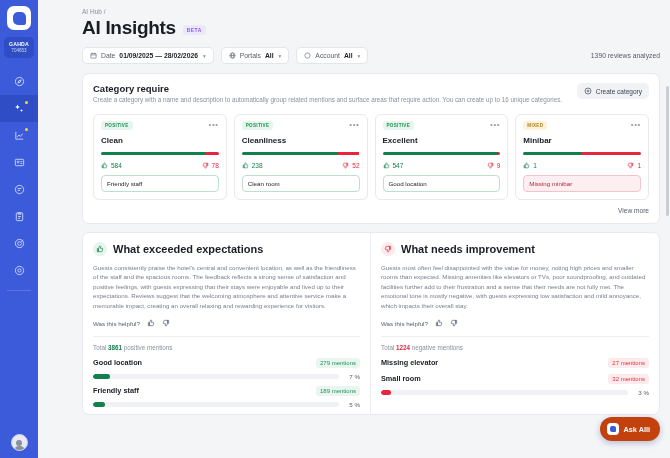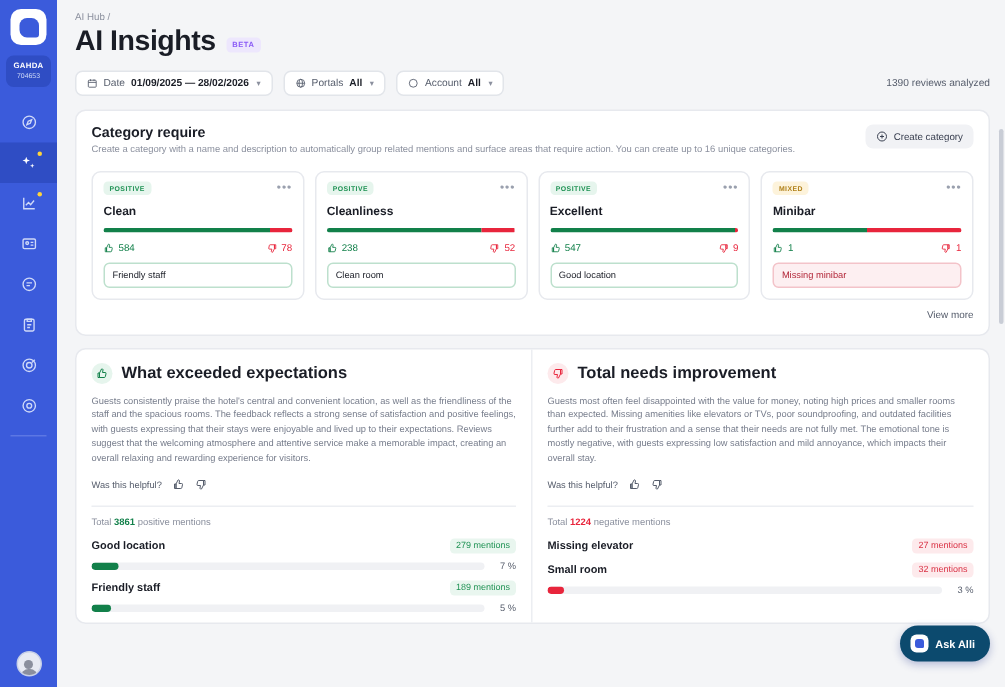--- a/index.html
+++ b/index.html
@@ -60,20 +60,21 @@
   .avatar-head { width: 6px; height: 6px; border-radius: 50%; background: #8a8f9e; margin-bottom: 1px; }
   .avatar-body { width: 11px; height: 5px; border-radius: 5px 5px 0 0; background: #8a8f9e; position: absolute; margin-bottom: -1px; }
   .avatar-wrap { position: relative; width: 17px; height: 17px; display:flex; align-items:flex-end; justify-content:center; }
 
   
   .main {
     flex: 1; height: 458px; overflow: hidden;
     background: #f4f5f7;
     padding: 8px 10px 0 12px;
     position: relative;
+    margin-left: 32px;
   }
   .breadcrumb { font-size: 6.5px; color: #8b909e; margin-bottom: 2px; }
   .title-row { display: flex; align-items: center; gap: 7px; margin-bottom: 8px; }
   .page-title { font-size: 19px; font-weight: bold; color: #1a1d26; letter-spacing: -.3px; }
   .beta-badge {
     background: #ede7fd; color: #8b5cf6;
     font-size: 5px; font-weight: bold; letter-spacing: .4px;
     padding: 2px 4px; border-radius: 3px;
     position: relative; top: 2px;
   }
@@ -163,21 +164,21 @@
   .m-pill.neg { background: #fdeaec; color: #d93245; }
   .m-bar-row { display: flex; align-items: center; gap: 5px; }
   .m-track { flex: 1; height: 5px; border-radius: 3px; background: #f0f1f4; overflow: hidden; }
   .m-fill { height: 100%; border-radius: 3px; }
   .m-fill.pos { background: #12804a; }
   .m-fill.neg { background: #e8253c; }
   .m-pct { font-size: 6.2px; color: #555c6b; width: 16px; text-align: right; }
 
   .ask-btn {
     position: absolute; right: 10px; bottom: 17px;
-    background: #0c4a6e; color: #fff; border-radius: 14px;
+    background: #c2410c; color: #fff; border-radius: 14px;
     display: flex; align-items: center; gap: 5px;
     padding: 6px 10px 6px 7px; font-size: 7.3px; font-weight: bold;
     box-shadow: 0 2px 6px rgba(30,50,140,.3);
   }
   .ask-ico {
     width: 12px; height: 12px; border-radius: 4px; background: #fff;
     display: flex; align-items: center; justify-content: center;
   }
   .ask-ico-in { width: 6px; height: 6px; border-radius: 2px 2px 1px 2px; background: #3b5bdb; }
 
@@ -504,21 +505,21 @@
 
       </div>
 
       <div class="ins-col right">
         <div class="ins-head">
           <div class="ins-ico neg">
             <svg width="8" height="8" viewBox="0 0 24 24" fill="none" stroke="#e8253c" stroke-width="2">
                 <path d="M17 13V4h3v9zM17 13l-4 8a2 2 0 01-3-2l1-5H6a2 2 0 01-2-2.4l1.4-6A2 2 0 017.4 4H17z"></path>
               </svg>
           </div>
-          <div class="ins-title">Total needs improvement</div>
+          <div class="ins-title">What needs improvement</div>
         </div>
         <div class="ins-body">Guests most often feel disappointed with the value for money, noting high prices and smaller rooms than expected. Missing amenities like elevators or TVs, poor soundproofing, and outdated facilities further add to their frustration and a sense that their needs are not fully met. The emotional tone is mostly negative, with guests expressing low satisfaction and mild annoyance, which impacts their overall stay.</div>
         <div class="helpful">
           <span>Was this helpful?</span>
           <span>
             <svg width="8" height="8" viewBox="0 0 24 24" fill="none" stroke="#555c6b" stroke-width="2">
                 <path d="M7 11v9H4v-9zM7 11l4-8a2 2 0 013 2l-1 5h5a2 2 0 012 2.4l-1.4 6A2 2 0 0116.6 20H7z"></path>
               </svg>
           </span>
           <span>

